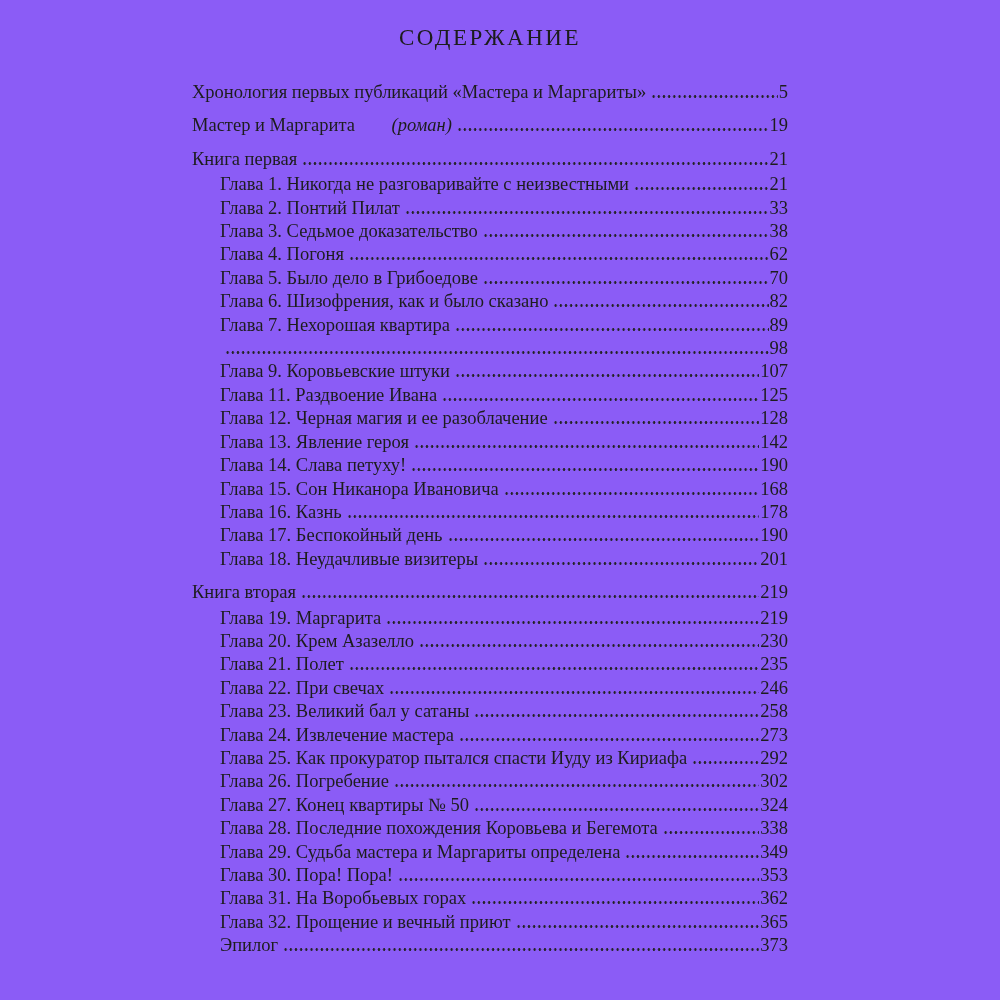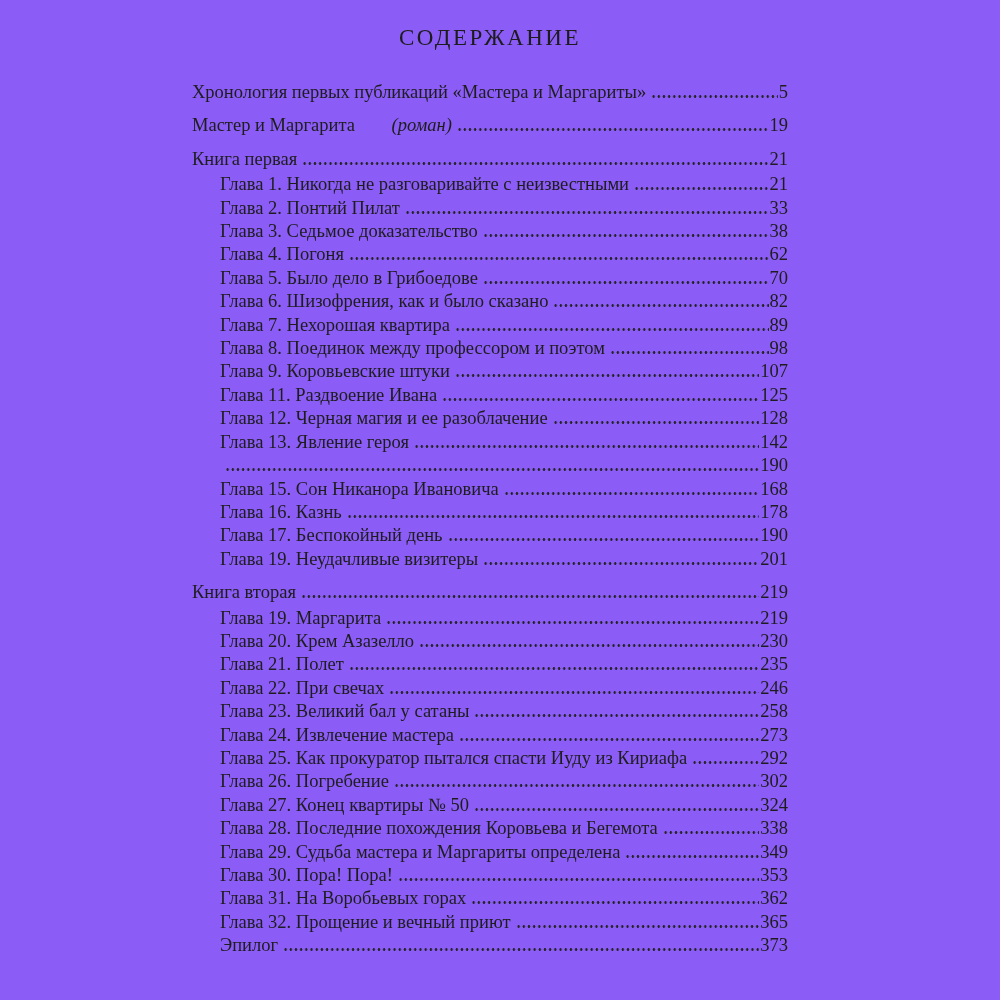--- a/index.html
+++ b/index.html
@@ -99,21 +99,20 @@
         <span class="title">Глава 6. Шизофрения, как и было сказано</span>
         <span class="leader"></span>
         <span class="pagenum">82</span>
       </div>
       <div class="row sub">
         <span class="title">Глава 7. Нехорошая квартира</span>
         <span class="leader"></span>
         <span class="pagenum">89</span>
       </div>
       <div class="row sub">
-        <span class="title">Глава 8. Поединок между профессором и поэтом</span>
         <span class="leader"></span>
         <span class="pagenum">98</span>
       </div>
       <div class="row sub">
         <span class="title">Глава 9. Коровьевские штуки</span>
         <span class="leader"></span>
         <span class="pagenum">107</span>
       </div>
       <div class="row sub">
         <span class="title">Глава 11. Раздвоение Ивана</span>
@@ -124,40 +123,41 @@
         <span class="title">Глава 12. Черная магия и ее разоблачение</span>
         <span class="leader"></span>
         <span class="pagenum">128</span>
       </div>
       <div class="row sub">
         <span class="title">Глава 13. Явление героя</span>
         <span class="leader"></span>
         <span class="pagenum">142</span>
       </div>
       <div class="row sub">
+        <span class="title">Глава 14. Слава петуху!</span>
         <span class="leader"></span>
         <span class="pagenum">190</span>
       </div>
       <div class="row sub">
         <span class="title">Глава 15. Сон Никанора Ивановича</span>
         <span class="leader"></span>
         <span class="pagenum">168</span>
       </div>
       <div class="row sub">
         <span class="title">Глава 16. Казнь</span>
         <span class="leader"></span>
         <span class="pagenum">178</span>
       </div>
       <div class="row sub">
         <span class="title">Глава 17. Беспокойный день</span>
         <span class="leader"></span>
         <span class="pagenum">190</span>
       </div>
       <div class="row sub">
-        <span class="title">Глава 19. Неудачливые визитеры</span>
+        <span class="title">Глава 18. Неудачливые визитеры</span>
         <span class="leader"></span>
         <span class="pagenum">201</span>
       </div>
       <div class="row top">
         <span class="title">Книга вторая</span>
         <span class="leader"></span>
         <span class="pagenum">219</span>
       </div>
       <div class="row sub">
         <span class="title">Глава 19. Маргарита</span>

